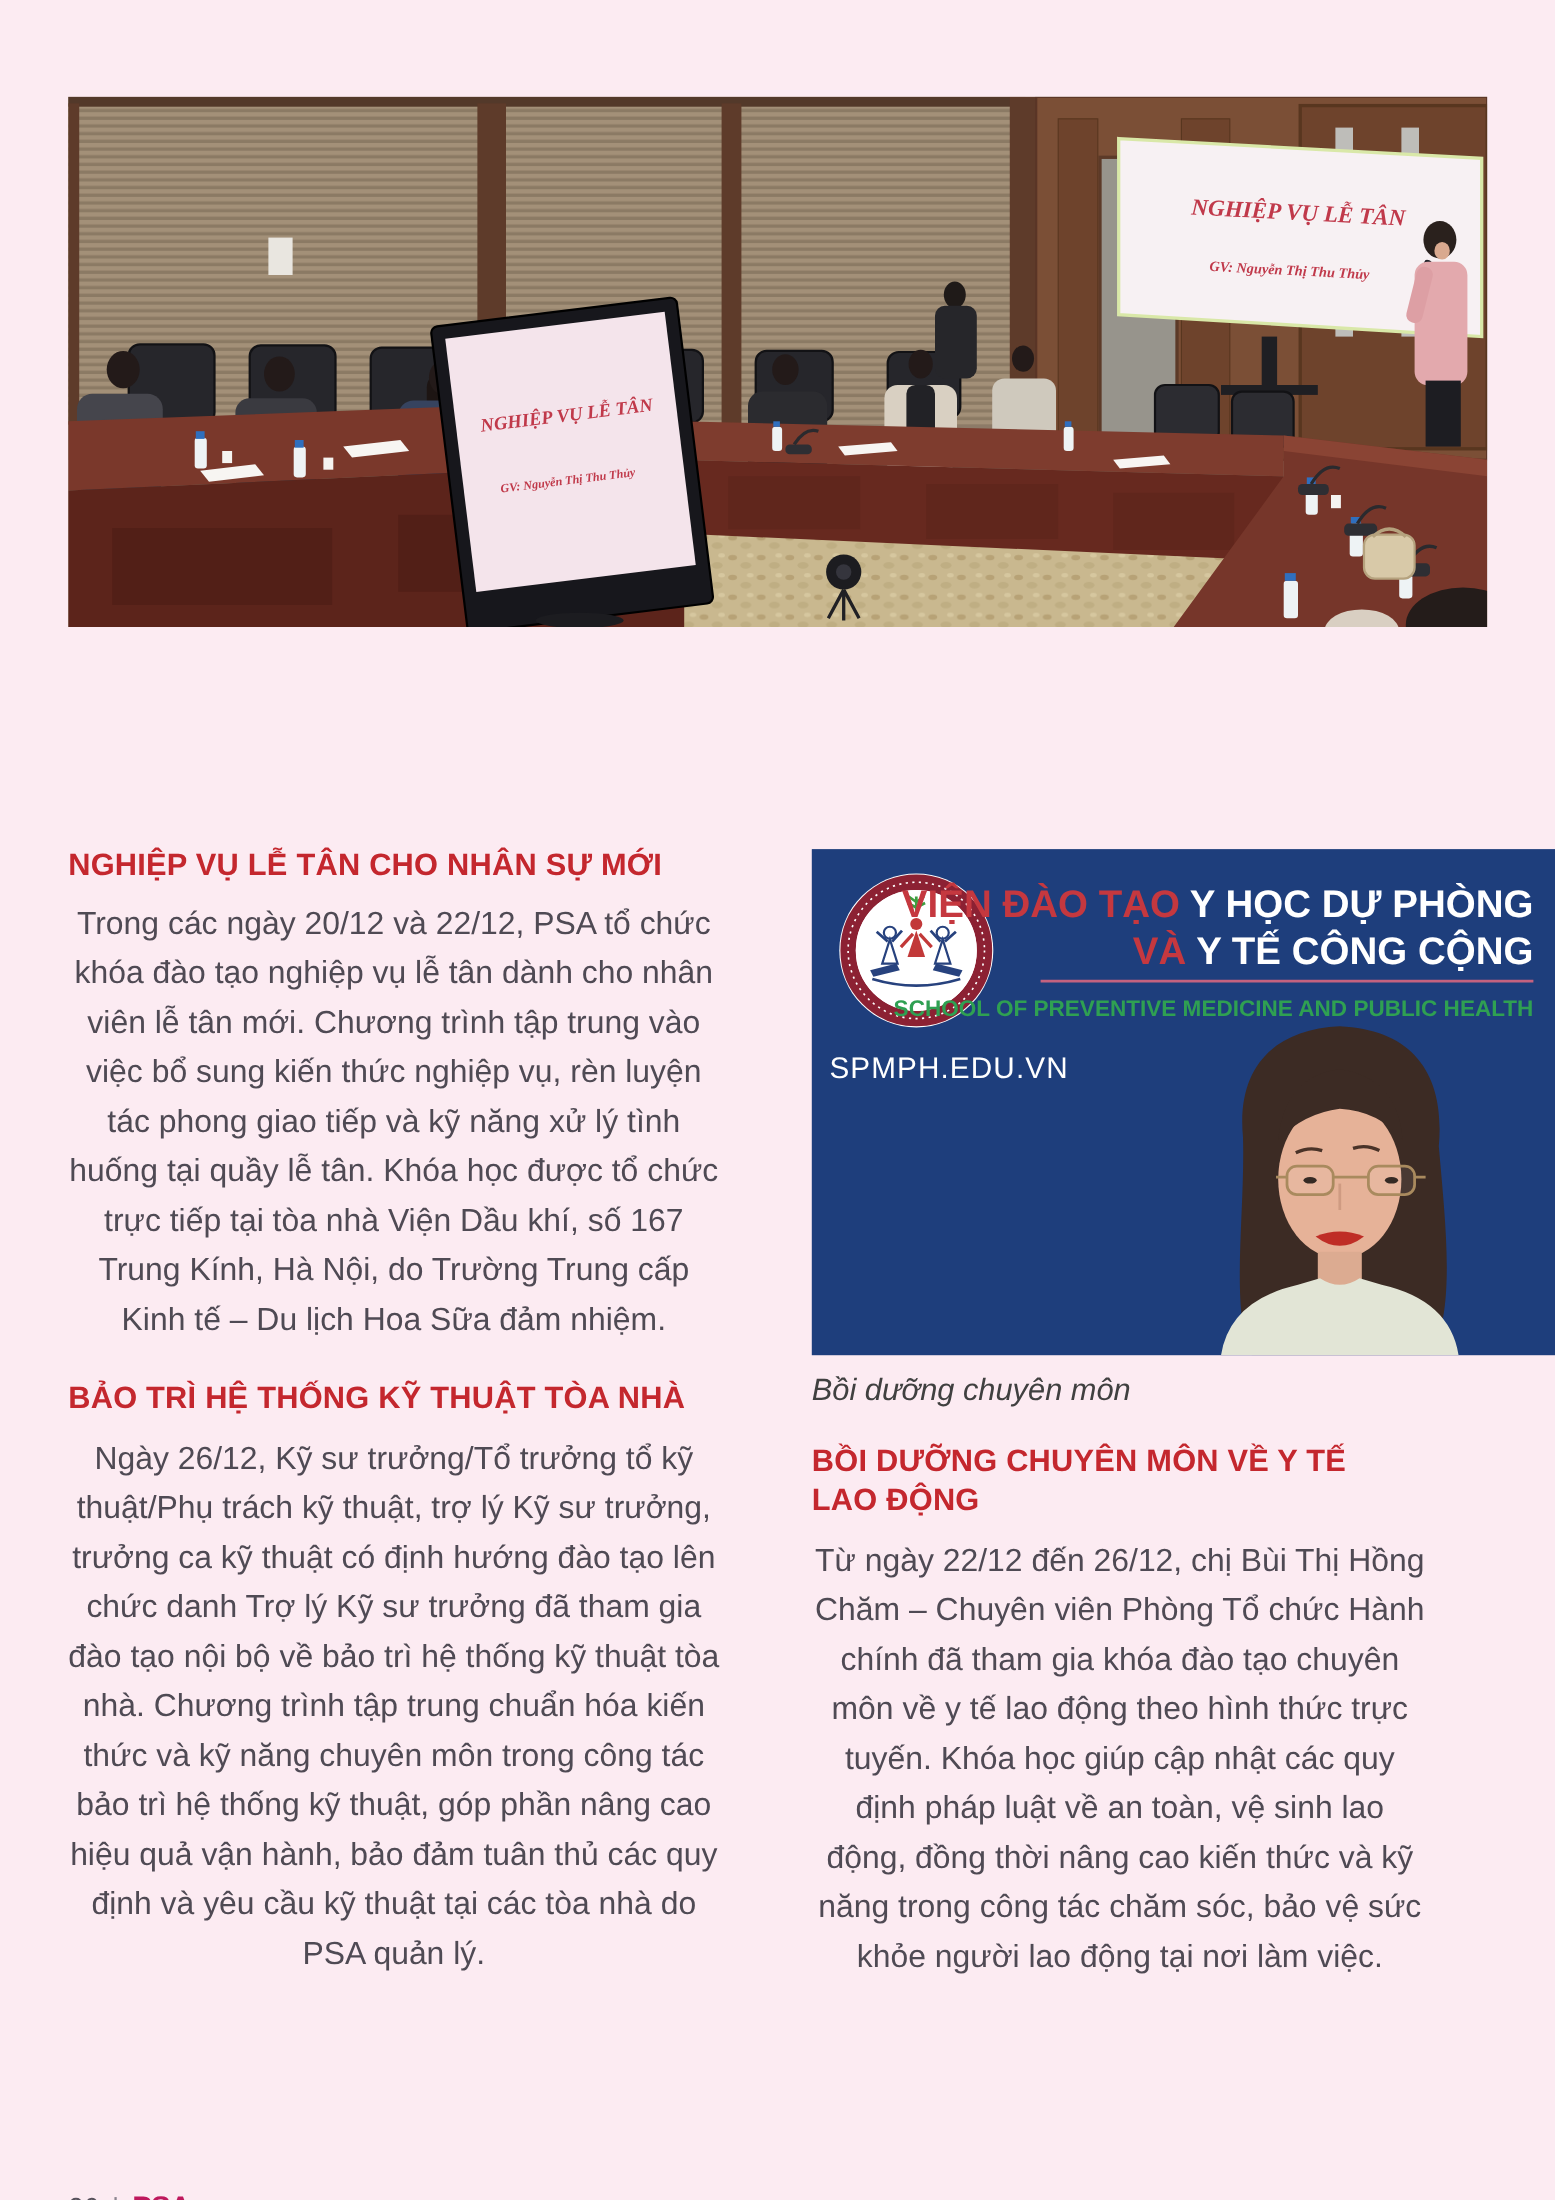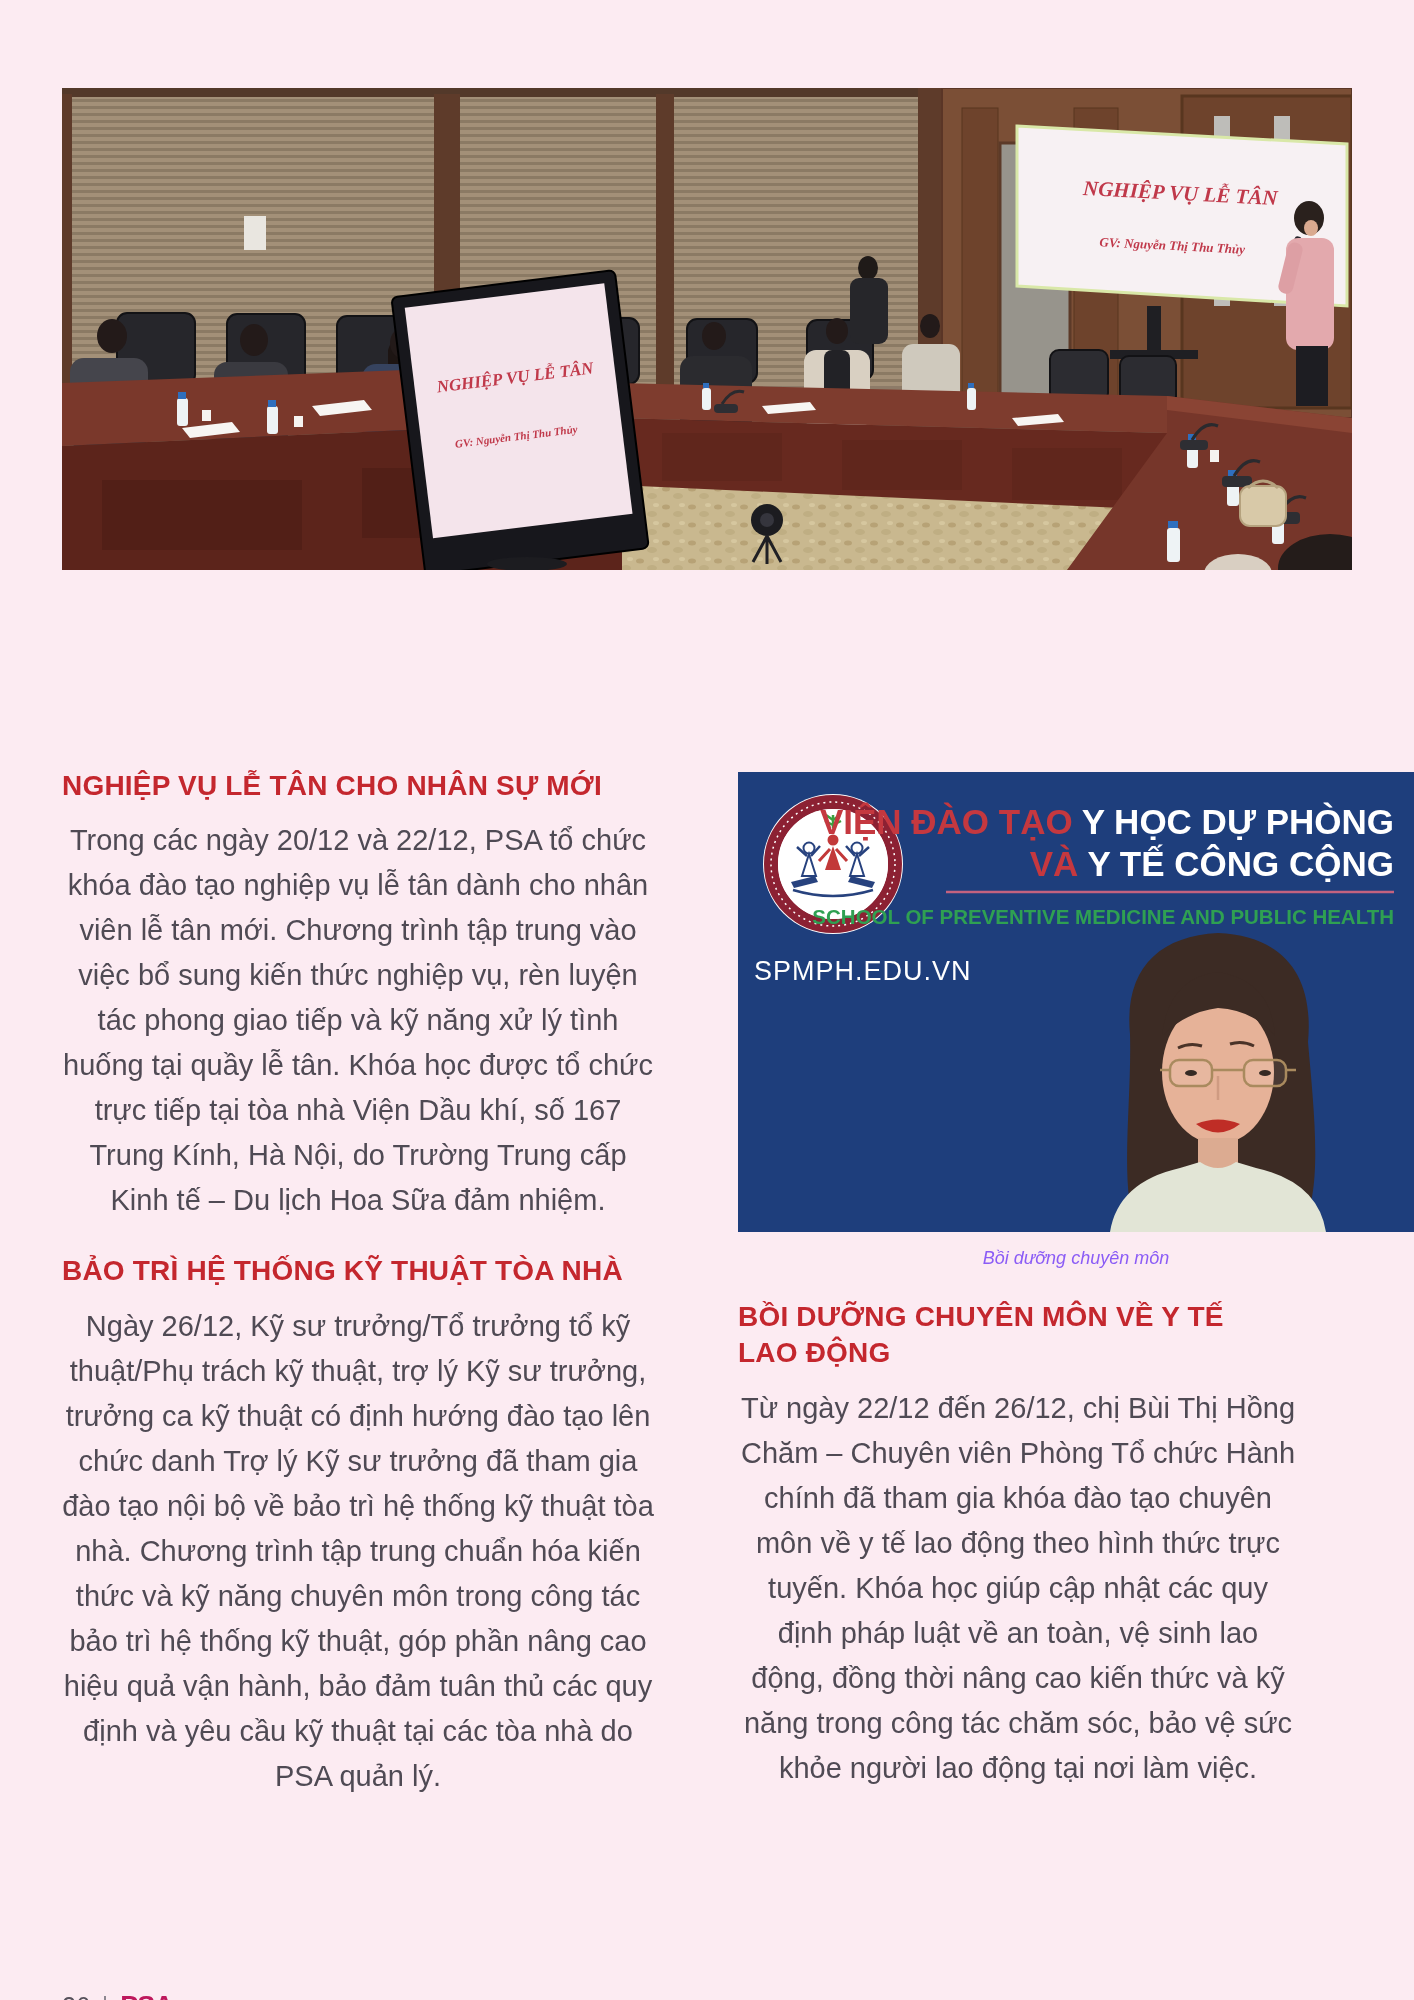--- a/index.html
+++ b/index.html
@@ -25,22 +25,22 @@
   h2.nowrap{white-space:nowrap;}
   h2.right-head{width:520px;margin-top:30px;}
   p.art-body{
     margin:0 0 30px 0;
     font-size:29px;color:#4f4a54;line-height:45px;
     text-align:center;
   }
   .banner-img{width:676px;height:460px;background:#1e3e7c;overflow:hidden;}
   .img-caption{
     margin-top:16px;width:676px;
-    font-size:18px;font-style:italic;color:#8b5cf6;
-    text-align:center;
+    font-size:28px;font-style:italic;color:#404040;
+    text-align:left;
   }
   .footer{
     position:absolute;left:62px;top:1991px;
     font-size:25px;color:#57525c;display:flex;align-items:baseline;
   }
   .footer .sep{margin:0 12px;color:#8c8690;font-weight:300;}
   .footer .brand{font-weight:bold;font-size:27px;color:#be185d;letter-spacing:-1px;}
   .footer .brand-suffix{margin-left:8px;font-size:18px;color:#38333d;}
 </style>
 </head>

